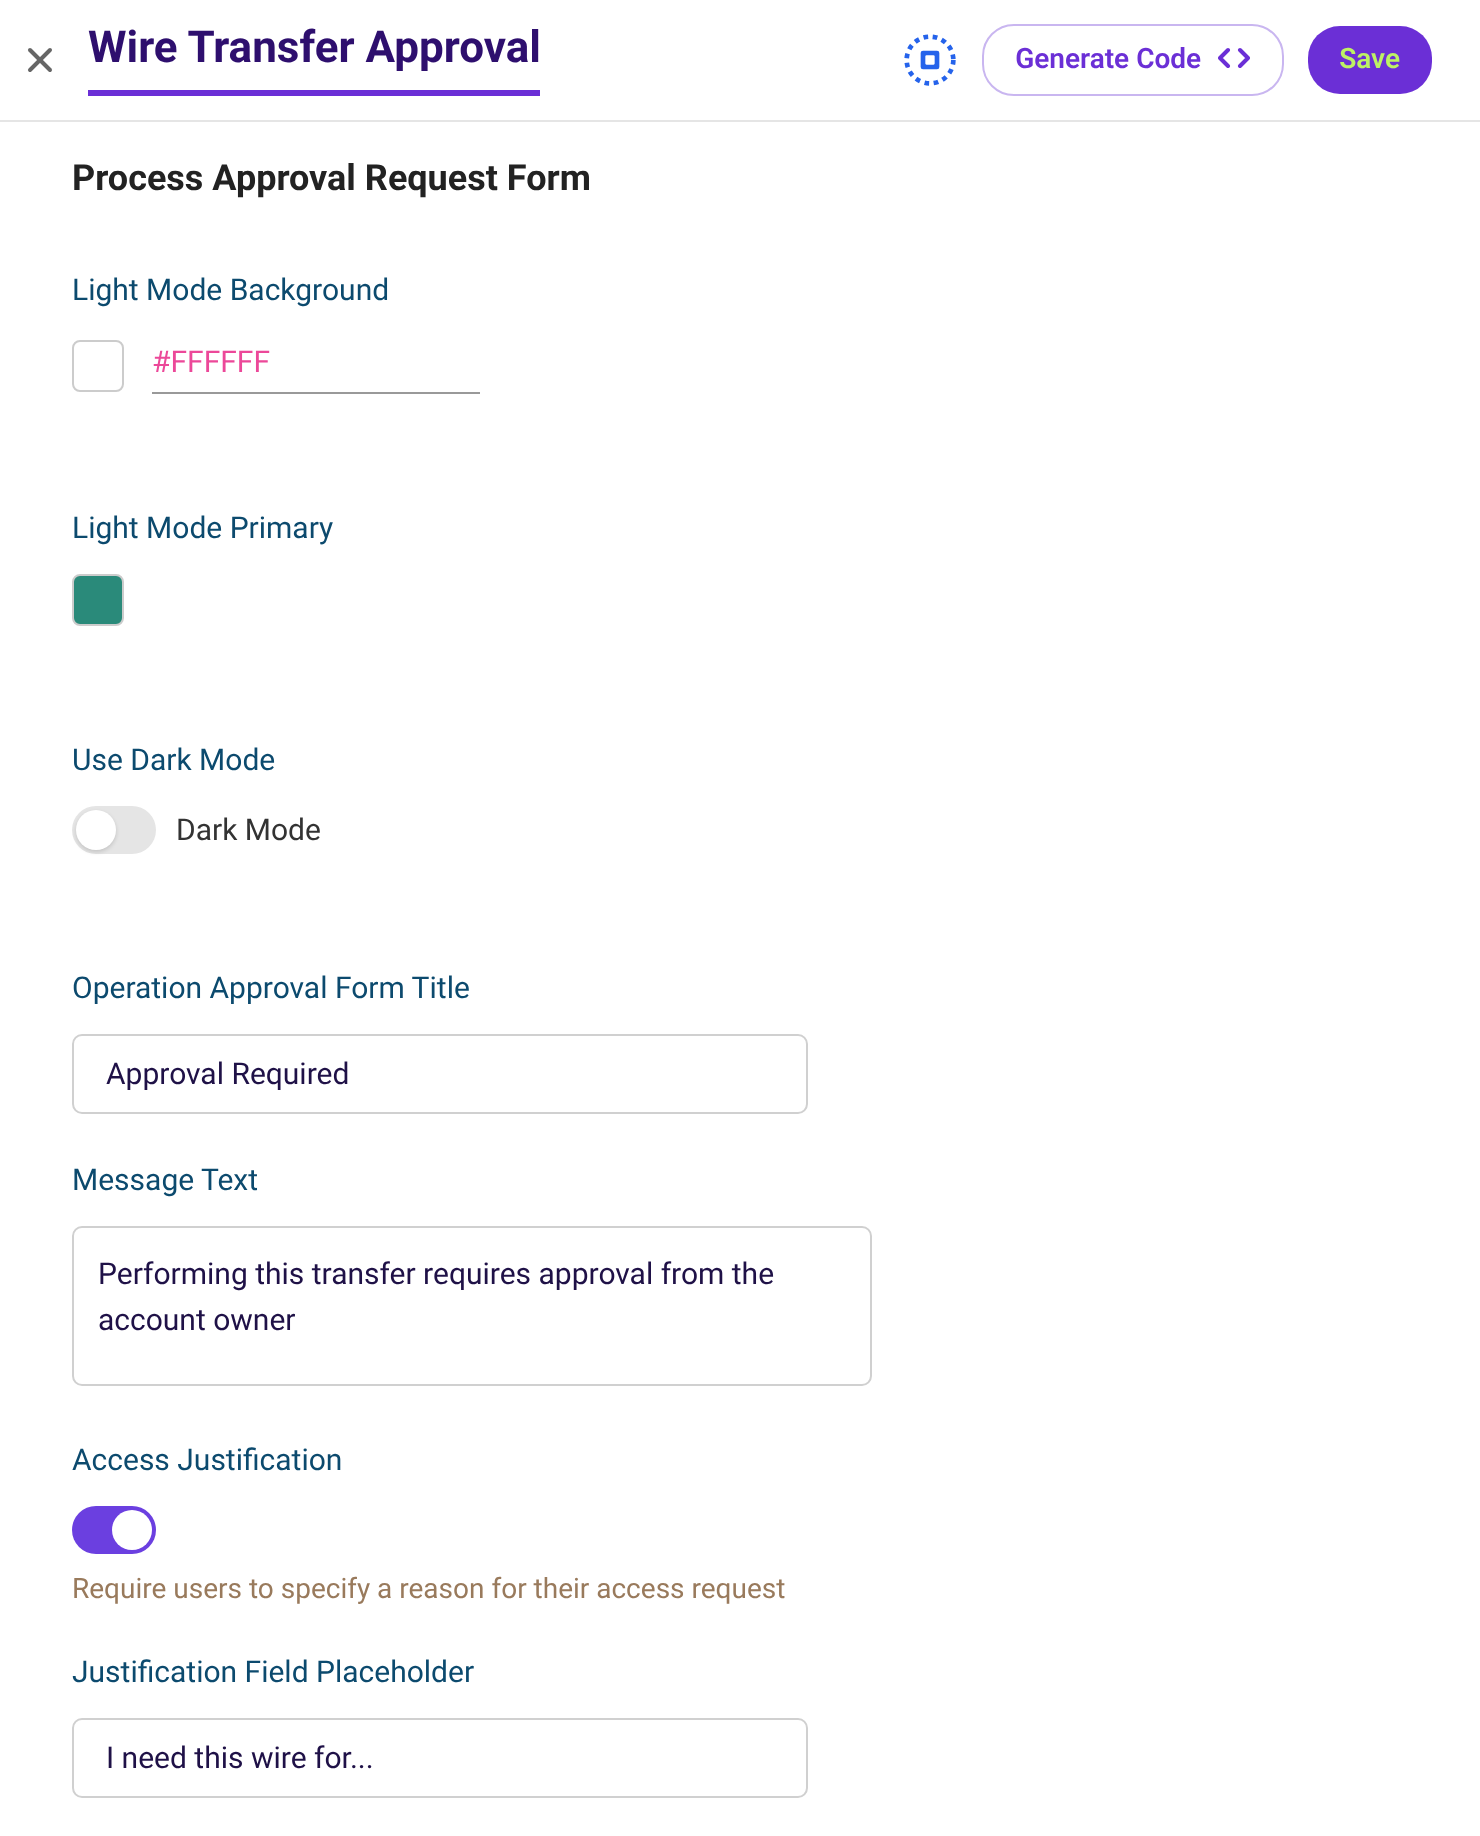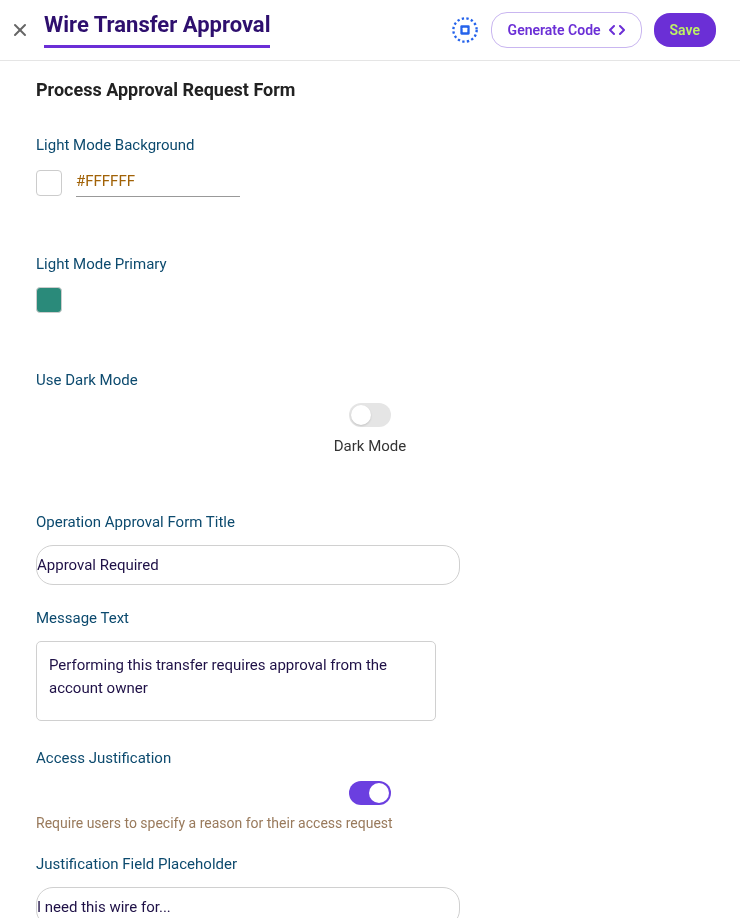--- a/index.html
+++ b/index.html
@@ -56,21 +56,21 @@
       color: #2563eb;
       flex-shrink: 0;
     }
     .btn {
       font-size: 14px;
       font-weight: 600;
       padding: 9px 16px;
       border-radius: 16px;
       cursor: pointer;
       display: inline-flex;
-      align-items: center;
+      align-items: flex-start;
       gap: 8px;
       border: none;
       font-family: inherit;
     }
     .btn-outline {
       background: #ffffff;
       color: #6b2fd6;
       border: 1.5px solid #c9b6f0;
     }
     .btn-primary {
@@ -114,34 +114,33 @@
       border: 1.5px solid #ccc;
       border-radius: 4px;
       flex-shrink: 0;
     }
     .color-input {
       border: none;
       border-bottom: 1px solid #999;
       font-size: 15px;
       padding: 4px 0 6px 0;
       width: 164px;
-      color: #a16207;
+      color: #ec4899;
       font-family: inherit;
       outline: none;
       background: transparent;
     }
     .block-spacer {
       height: 34px;
     }
     .toggle-row {
       display: flex;
       align-items: center;
       gap: 10px;
       margin-top: 4px;
-      flex-direction: column;
     }
     .toggle {
       width: 42px;
       height: 24px;
       border-radius: 12px;
       position: relative;
       cursor: pointer;
       flex-shrink: 0;
     }
     .toggle-off {
@@ -164,24 +163,24 @@
       height: 20px;
       background: #ffffff;
       border-radius: 50%;
       transition: left 0.15s;
     }
     .toggle-label {
       font-size: 15px;
       color: #333;
     }
     .text-input {
-      width: 424px;
-      padding: 10px 0;
+      width: 368px;
+      padding: 10px 16px;
       border: 1px solid #d0d0d0;
-      border-radius: 17px;
+      border-radius: 5px;
       font-size: 15px;
       color: #1f1147;
       font-family: inherit;
       outline: none;
     }
     .textarea-input {
       width: 400px;
       padding: 12px 12px;
       border: 1px solid #d0d0d0;
       border-radius: 5px;

